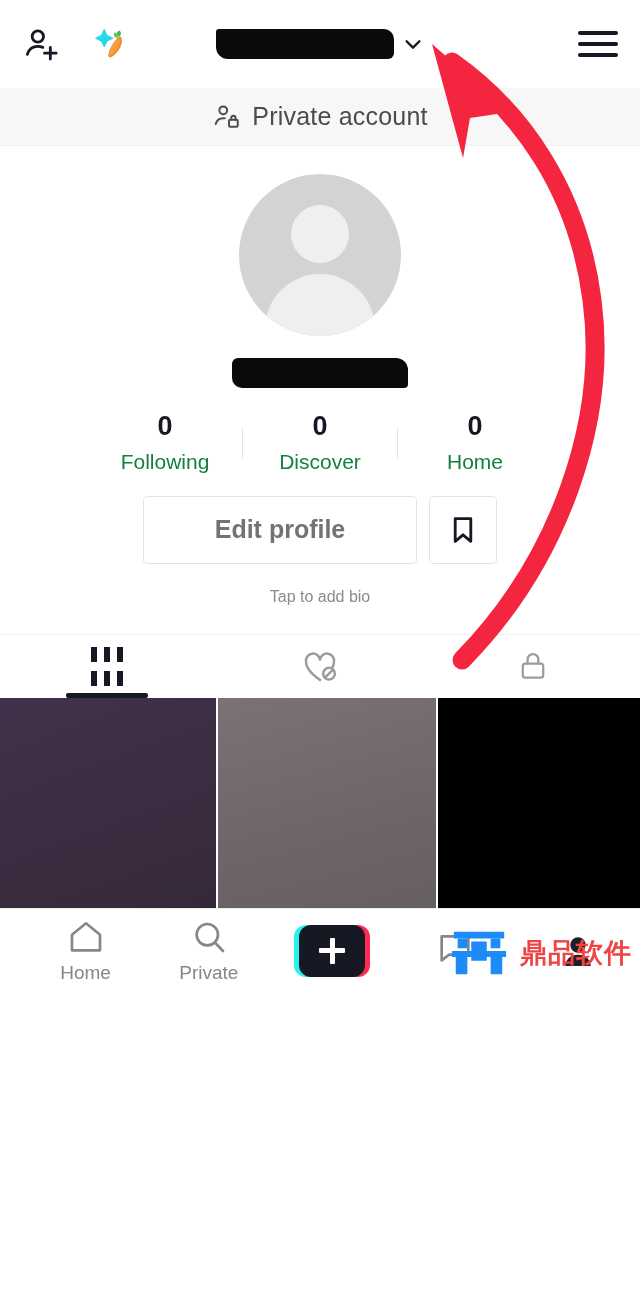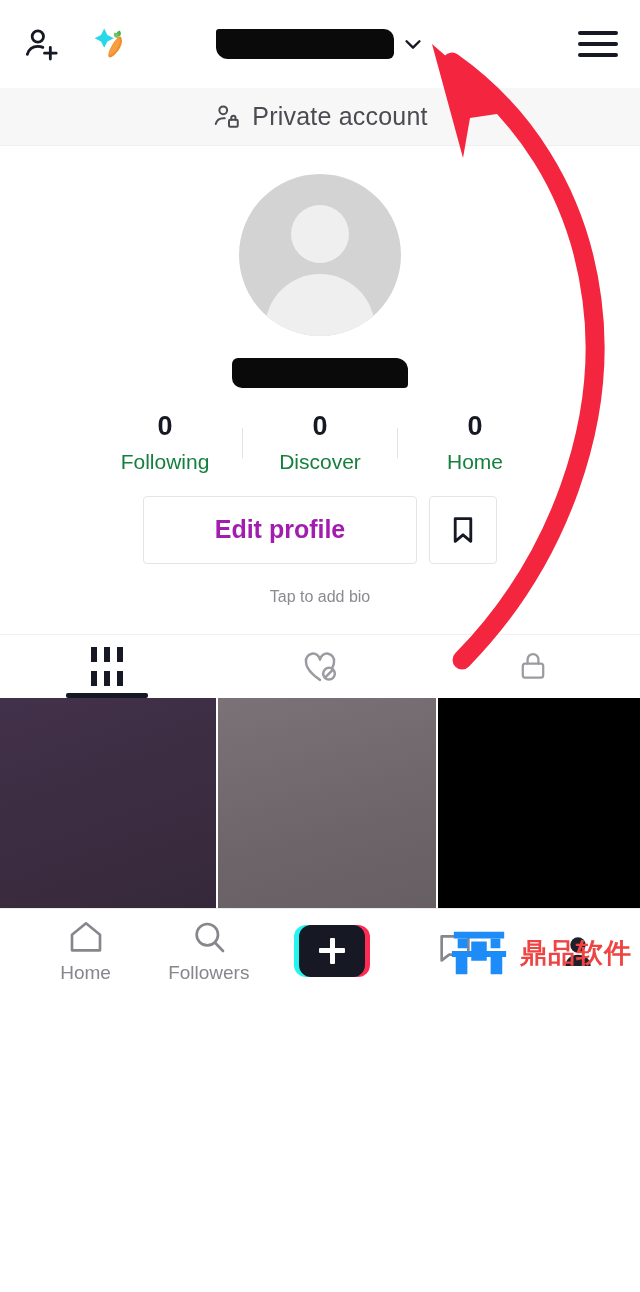--- a/index.html
+++ b/index.html
@@ -71,21 +71,21 @@
   .stat .num { font-size: 27px; font-weight: bold; color:#161823; line-height: 1.1; }
   .stat .lbl { font-size: 21px; color: #15803d; margin-top: 8px; }
   .stat-div { width:1px; height: 30px; background:#e3e3e3; }
 
   
   .actions { margin-top: 22px; display:flex; align-items:center; gap: 12px; }
   .edit-btn {
     width: 274px; height: 68px;
     border: 1px solid #e4e4e6; border-radius: 4px; background:#fff;
     display:flex; align-items:center; justify-content:center;
-    font-size: 25px; font-weight: bold; color:#a21caf;
+    font-size: 25px; font-weight: bold; color:#737373;
   }
   .bm-btn {
     width: 68px; height: 68px; border:1px solid #e4e4e6; border-radius:4px;
     background:#fff; display:flex; align-items:center; justify-content:center;
   }
   .bio { margin-top: 24px; font-size: 16px; color:#8a8a90; }
 
   
   .tabs {
     margin-top: 28px; height: 64px; display:flex; align-items:center;
@@ -286,21 +286,21 @@
       <svg width="40" height="40" viewBox="0 0 24 24" fill="none" stroke="#86868c" stroke-width="1.6" stroke-linecap="round" stroke-linejoin="round">
         <path d="M3.6 10.6L12 3.8l8.4 6.8V20H3.6z"></path>
       </svg>
       <span class="nl">Home</span>
     </div>
     <div class="nav-item">
       <svg width="40" height="40" viewBox="0 0 24 24" fill="none" stroke="#86868c" stroke-width="1.6" stroke-linecap="round">
         <circle cx="11" cy="10.6" r="6.4"></circle>
         <path d="M15.8 15.6L20.4 20.4"></path>
       </svg>
-      <span class="nl">Followers</span>
+      <span class="nl">Private</span>
     </div>
     <div class="nav-item">
       <div class="create-btn">
         <div class="cyan"></div>
         <div class="pink"></div>
         <div class="core">
           <div class="plus-h"></div>
           <div class="plus-v"></div>
         </div>
       </div>

